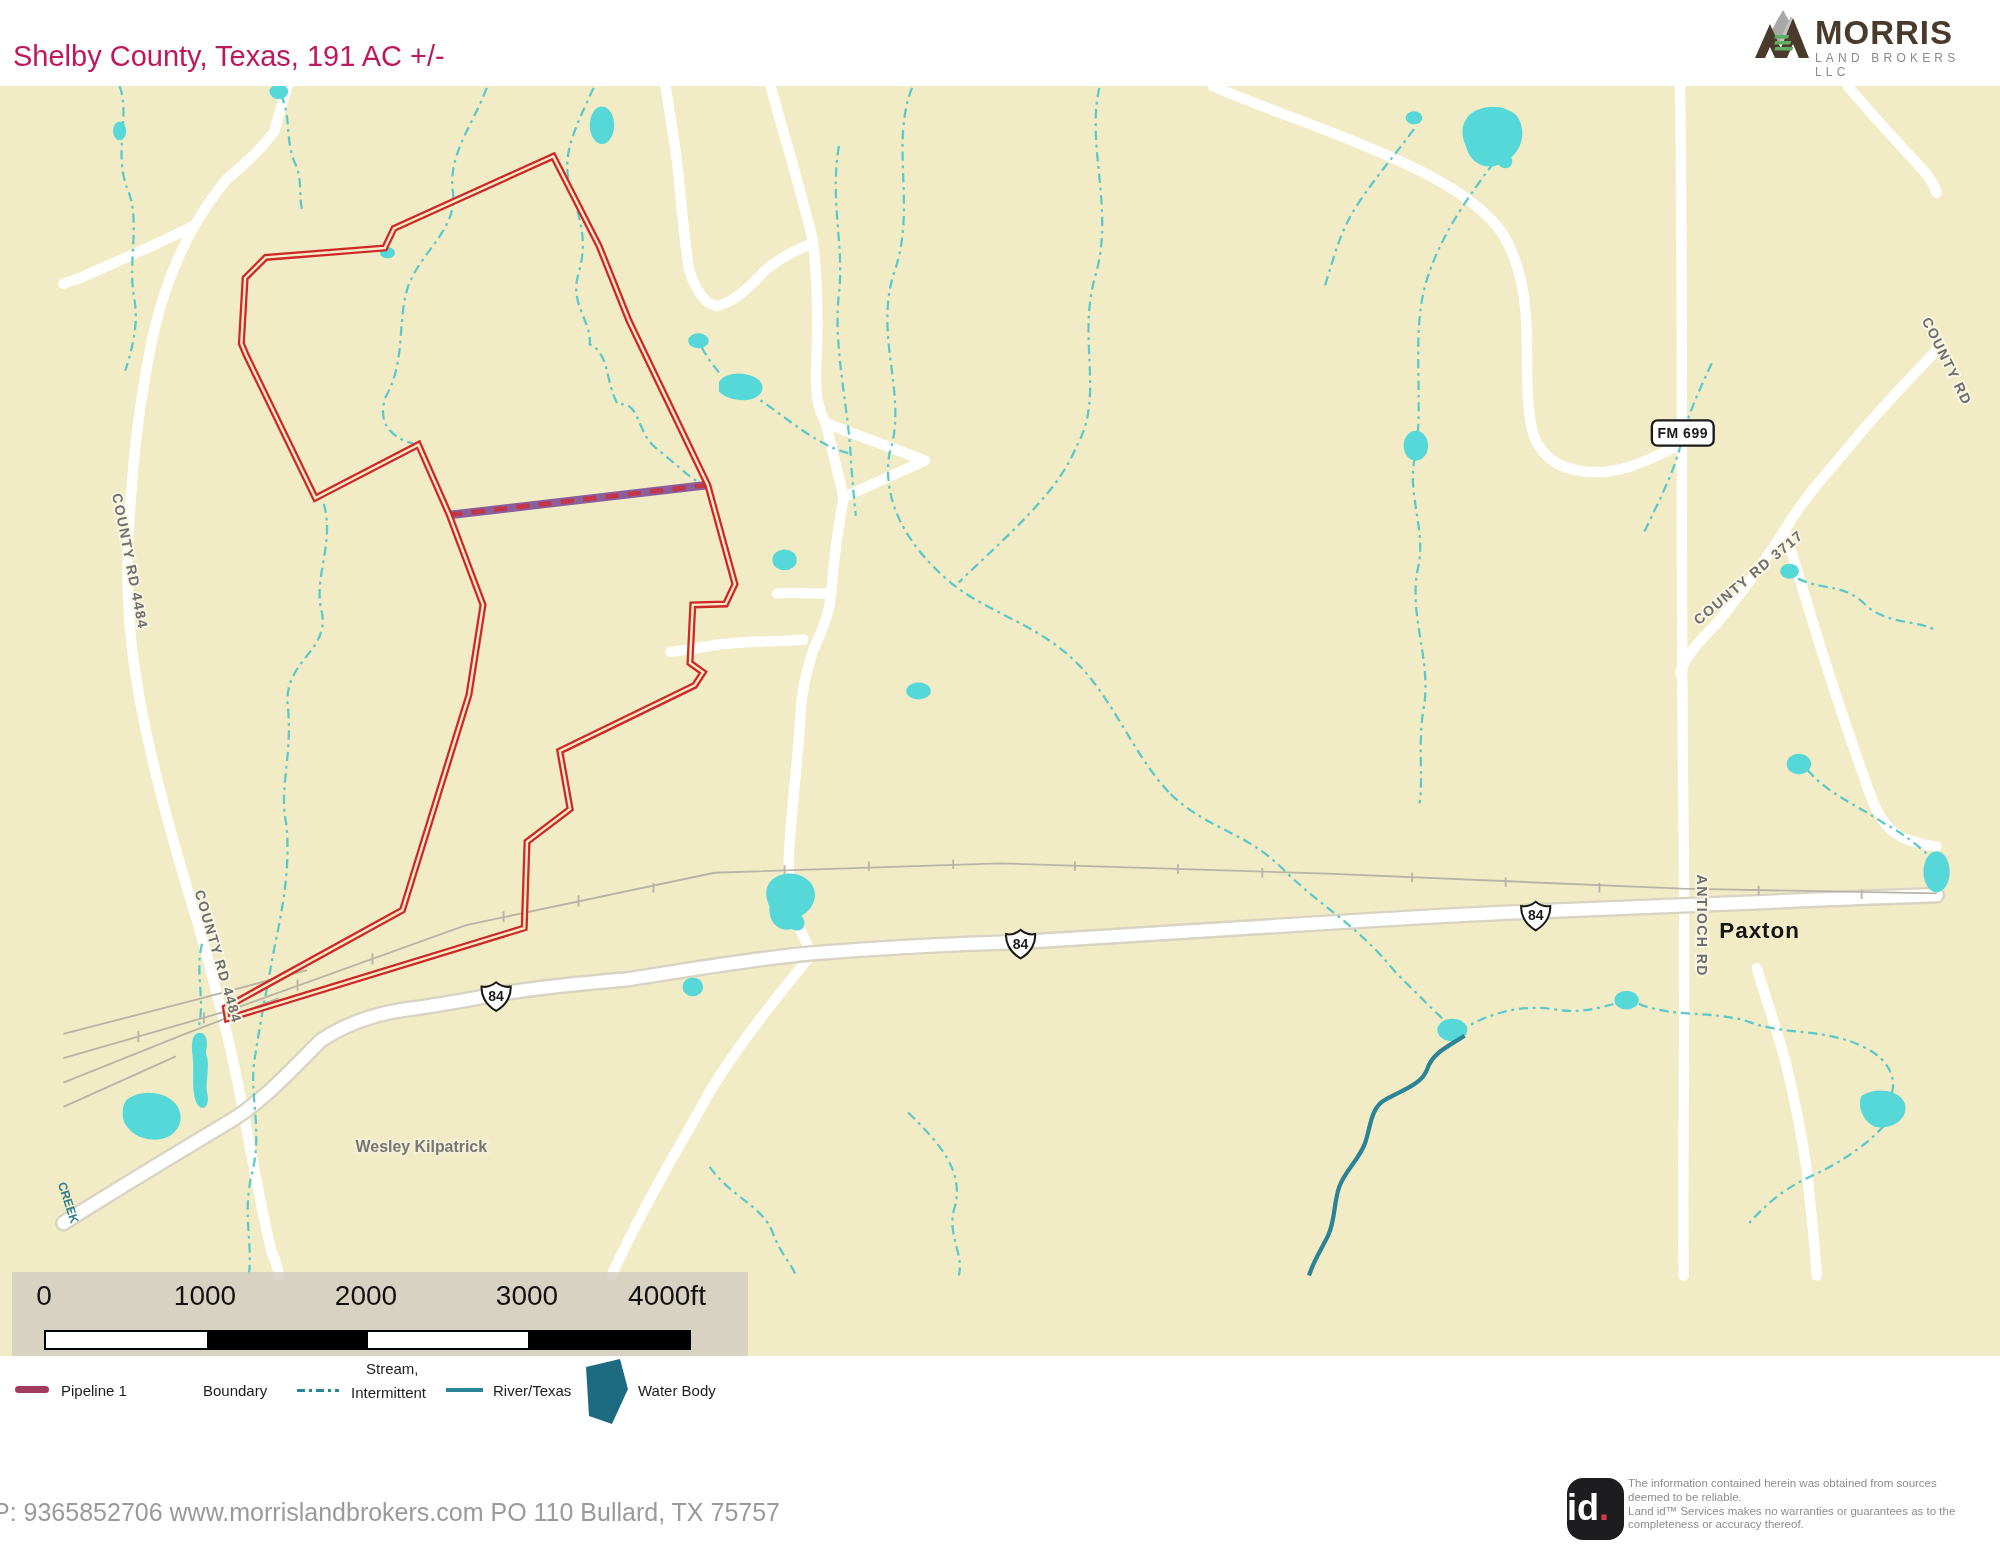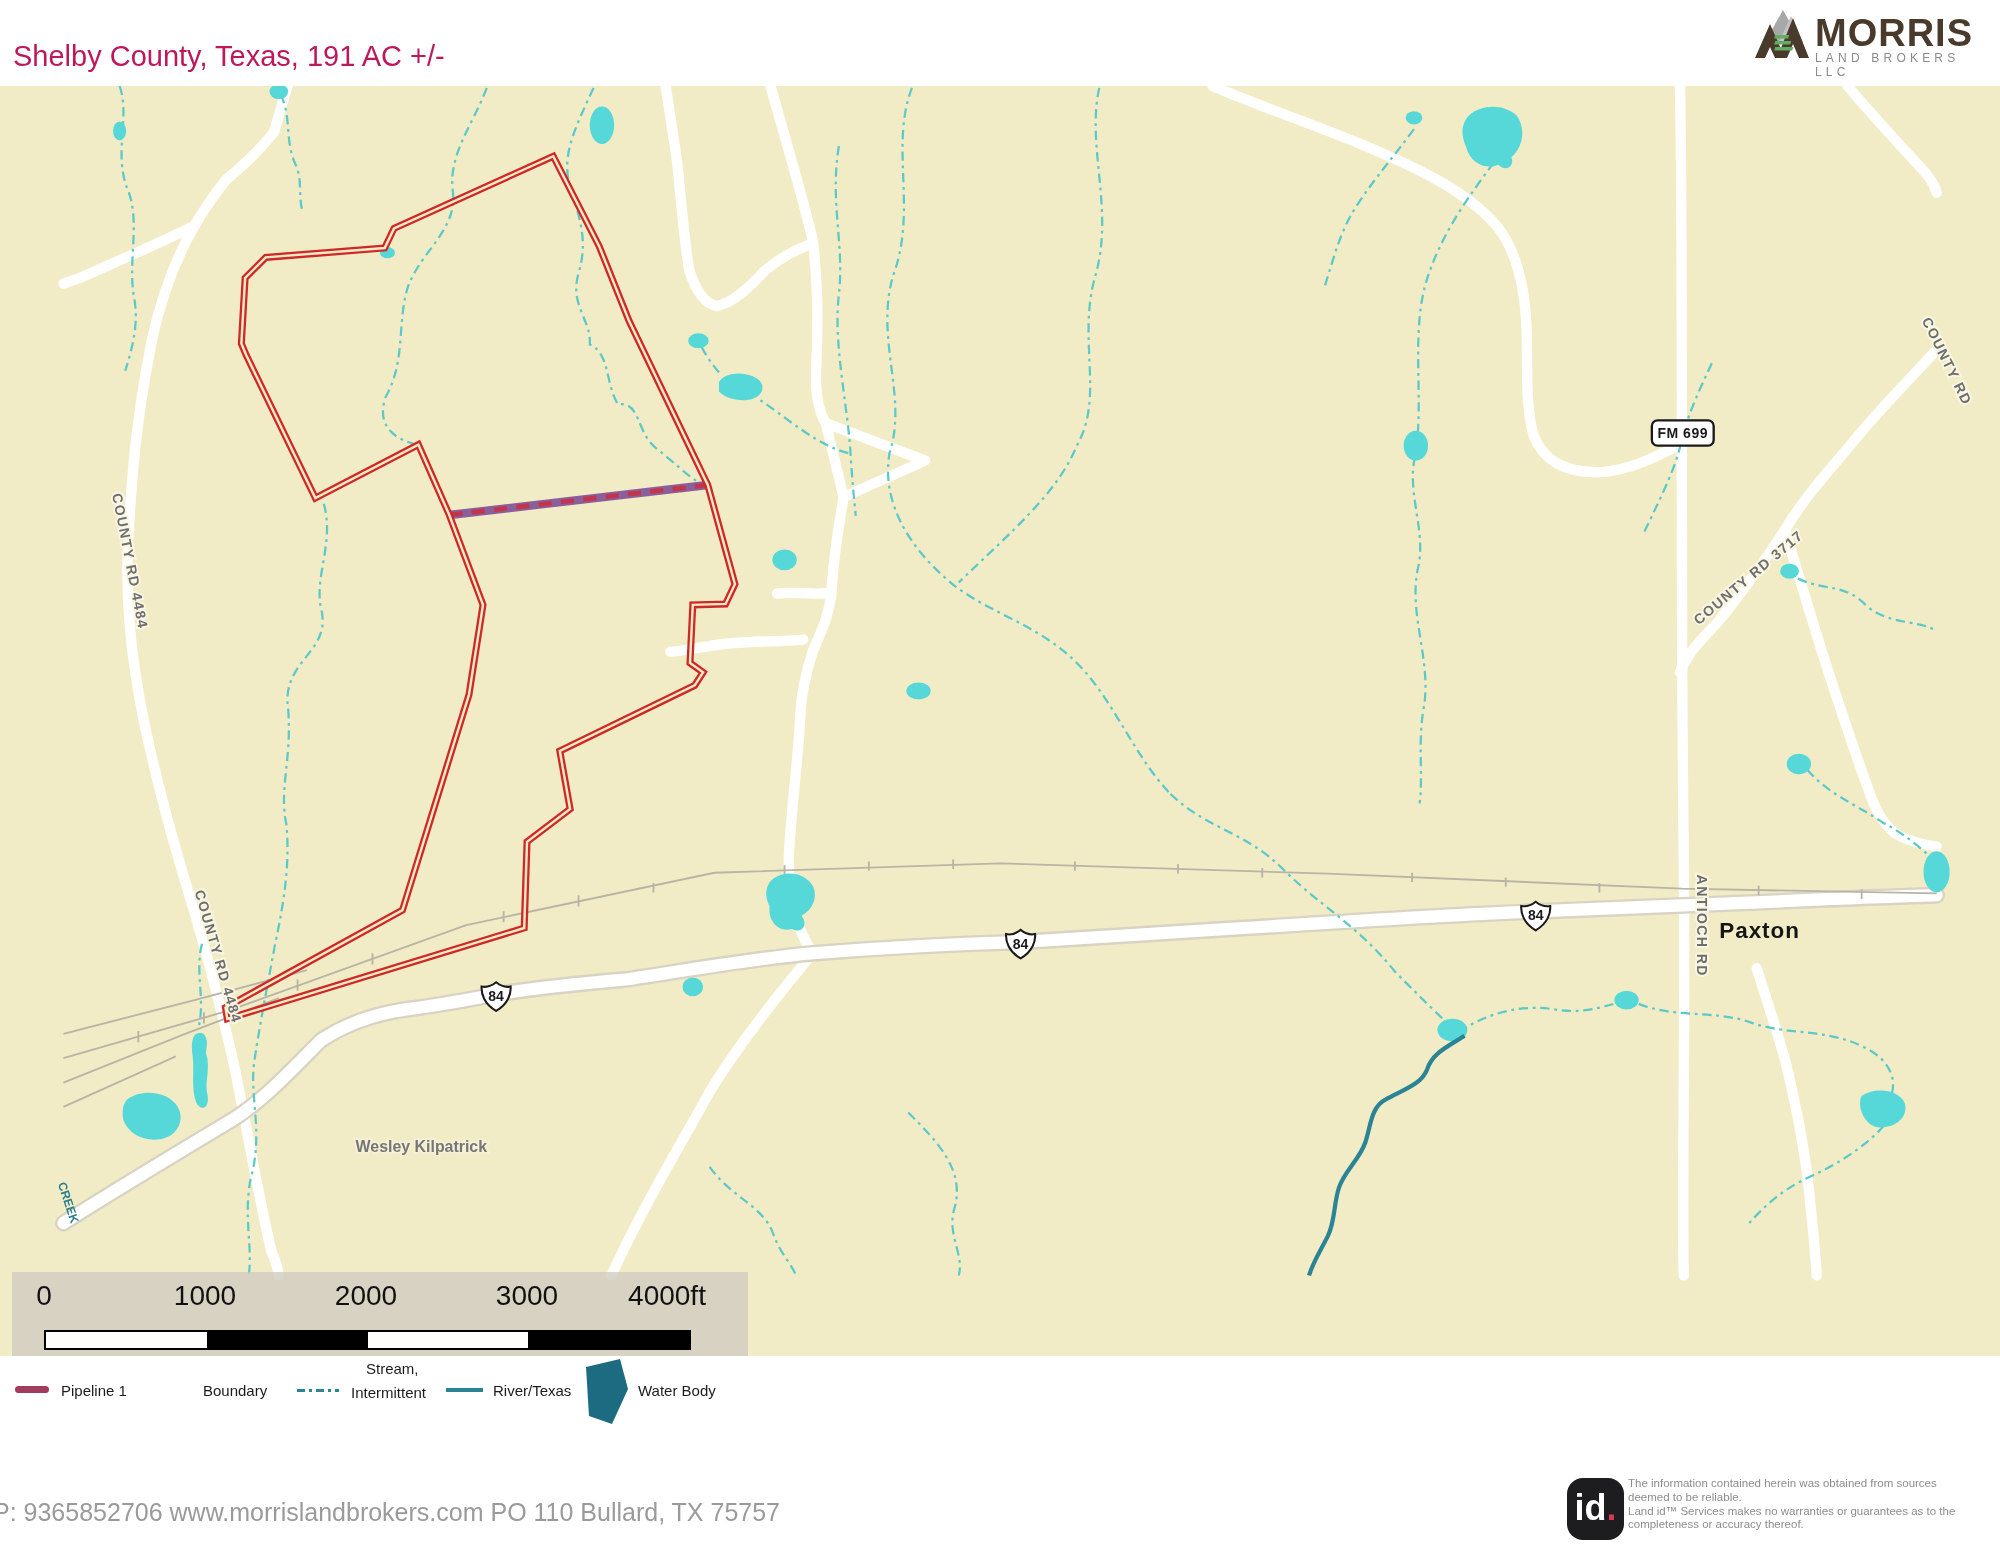--- a/index.html
+++ b/index.html
@@ -2,21 +2,21 @@
 <html><head>
 <meta charset="utf-8">
 <style>
   html,body{margin:0;padding:0;}
   body{width:2000px;height:1545px;position:relative;background:#ffffff;
        font-family:"Liberation Sans",sans-serif;overflow:hidden;}
   
   .page-title{position:absolute;left:13px;top:40px;font-size:29px;color:#be185d;}
   .brand{position:absolute;right:12px;top:8px;width:235px;height:64px;}
   .brand-rows{position:absolute;left:62px;top:10px;}
-  .brand-name{font-size:38px;font-weight:bold;color:#4a3a2c;letter-spacing:1px;line-height:30px;}
+  .brand-name{font-size:33px;font-weight:bold;color:#4a3a2c;letter-spacing:1px;line-height:30px;}
   .brand-sub{font-size:12px;color:#8b8b8b;letter-spacing:4.2px;margin-top:3px;}
   
   .map{position:absolute;left:0;top:86px;width:2000px;height:1270px;background:#f2ecc6;overflow:hidden;}
   .map svg{position:absolute;left:0;top:0;}
   svg text{font-family:"Liberation Sans",sans-serif;}
   .roadlbl{font-size:15px;font-weight:bold;fill:#6e6e6e;letter-spacing:1.5px;
            paint-order:stroke;stroke:#faf6e4;stroke-width:4px;}
   .townlbl{font-size:24px;font-weight:bold;fill:#151515;letter-spacing:1px;
            paint-order:stroke;stroke:#f2ecc6;stroke-width:4px;}
   .placelbl{font-size:17px;font-weight:bold;fill:#767676;
@@ -37,21 +37,21 @@
   .legend{position:absolute;left:0;top:1356px;width:1728px;height:86px;background:#fff;}
   .leg-label{position:absolute;font-size:15px;color:#1c1c1c;}
   .leg-swatch-pipeline{position:absolute;left:15px;top:30px;width:34px;height:7px;
                        border-radius:4px;background:#a23b5e;}
   .leg-stream{position:absolute;left:297px;top:32px;width:42px;height:4px;}
   .leg-river{position:absolute;left:446px;top:32px;width:37px;height:4px;background:#2a8496;}
   .leg-water{position:absolute;left:583px;top:2px;}
   
   .footer-contact{position:absolute;left:-7px;top:1498px;font-size:25px;color:#9a9a9a;white-space:nowrap;}
   .id-badge{position:absolute;left:1567px;top:1478px;width:57px;height:62px;background:#1d1d1f;
-            border-radius:16px;color:#fff;font-weight:bold;font-size:36px;text-align:center;line-height:60px;}
+            border-radius:16px;color:#fff;font-weight:bold;font-size:36px;text-align:left;line-height:60px;}
   .id-dot{color:#d23a4e;}
   .disclaimer{position:absolute;left:1628px;top:1477px;width:345px;font-size:11.5px;
               line-height:13.8px;color:#8d8d8d;}
 </style>
 </head>
 <body>
 
 <div class="page-title">Shelby County, Texas, 191 AC +/-</div>
 
 <div class="brand">

